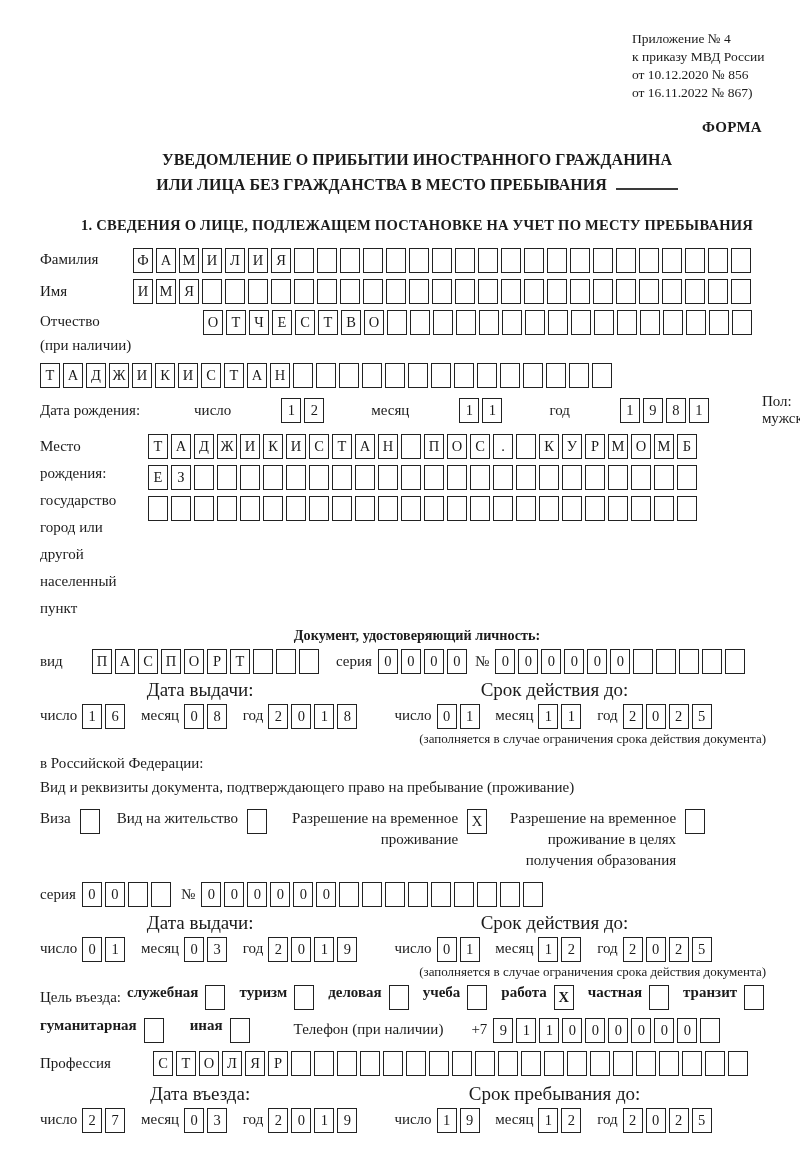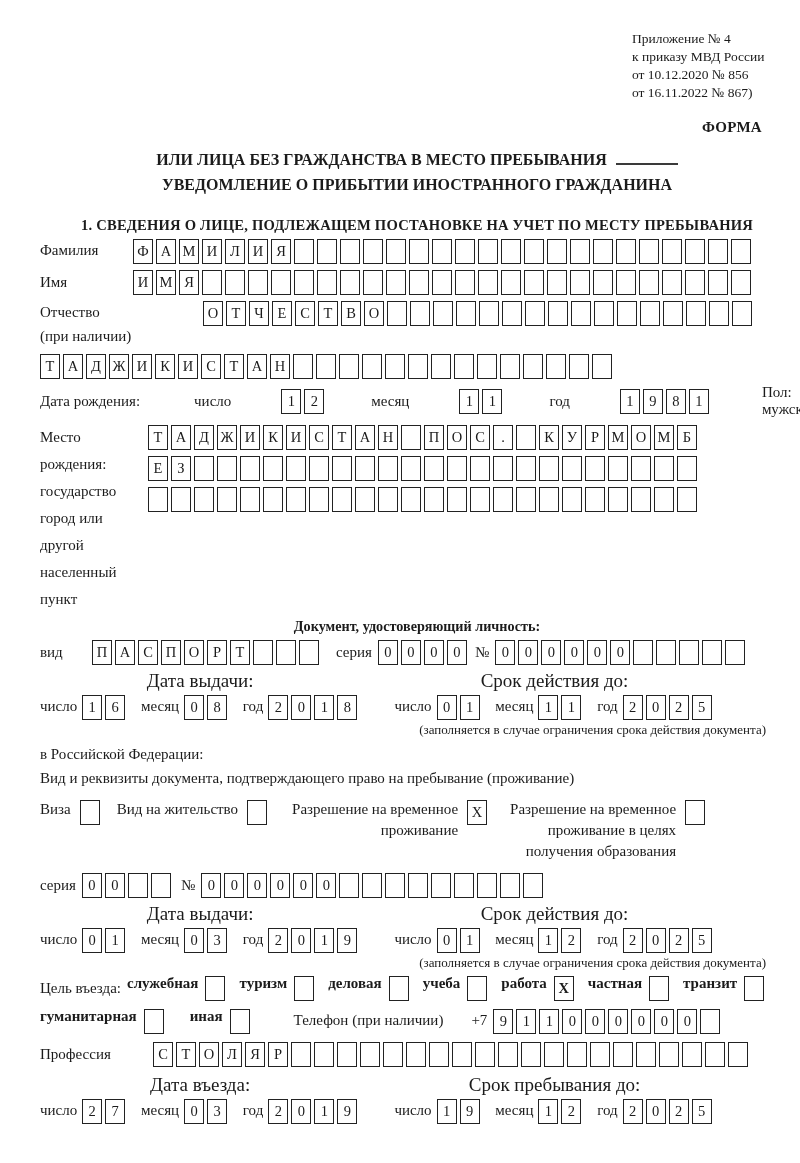--- a/index.html
+++ b/index.html
@@ -25,21 +25,21 @@
   
   .apx{margin-left:592px;font-size:13.5px;line-height:1.34;}
   .apx .sub{margin-top:5px;}
   .forma{text-align:right;padding-right:32px;font-weight:bold;
          font-size:15px;margin-top:17px;letter-spacing:.3px;}
   .title{text-align:center;font-weight:bold;font-size:16px;
          line-height:1.55;margin-top:12px;}
   .blank-line{display:inline-block;width:62px;height:15px;
               border-bottom:2.2px solid #3a3a3a;margin-left:9px;}
   .sect{text-align:center;font-weight:bold;font-size:14.6px;
-        margin-top:19px;margin-bottom:4px;letter-spacing:.2px;}
+        margin-top:19px;margin-bottom:13px;letter-spacing:.2px;}
   .dochead{text-align:center;font-weight:bold;font-size:14.2px;margin:2px 0 4px 0;}
 
   
   .datepair{display:flex;align-items:flex-start;margin-bottom:2px;}
   .dhalf-l{flex:0 0 47%;} .dhalf-r{flex:1 1 auto;}
   .dgroup{display:inline-block;}
   .dhead{text-align:center;font-size:19px;margin-bottom:2px;}
   .dline{white-space:nowrap;}
   .dline .t{margin-right:5px;} .dline .t2{margin-left:9px;margin-right:5px;}
   .fnote{font-size:13px;text-align:right;padding-right:28px;margin:1px 0 4px 0;}
@@ -62,22 +62,22 @@
   <div class="apx">
     <div>Приложение № 4</div>
     <div>к приказу МВД России</div>
     <div>от 10.12.2020 № 856</div>
     <div>от 16.11.2022 № 867)</div>
   </div>
 
   <div class="forma">ФОРМА</div>
 
   <div class="title">
+    <div>УВЕДОМЛЕНИЕ О ПРИБЫТИИ ИНОСТРАННОГО ГРАЖДАНИНА</div>
     <div><span>ИЛИ ЛИЦА БЕЗ ГРАЖДАНСТВА В МЕСТО ПРЕБЫВАНИЯ</span><span class="blank-line"></span></div>
-    <div>УВЕДОМЛЕНИЕ О ПРИБЫТИИ ИНОСТРАННОГО ГРАЖДАНИНА</div>
   </div>
 
   <div class="sect">1. СВЕДЕНИЯ О ЛИЦЕ, ПОДЛЕЖАЩЕМ ПОСТАНОВКЕ НА УЧЕТ ПО МЕСТУ ПРЕБЫВАНИЯ</div>
 
   <div class="row">
     <span class="lbl w93">Фамилия</span>
     <span class="boxes"><span class="cell">Ф</span><span class="cell">А</span><span class="cell">М</span><span class="cell">И</span><span class="cell">Л</span><span class="cell">И</span><span class="cell">Я</span><span class="cell"></span><span class="cell"></span><span class="cell"></span><span class="cell"></span><span class="cell"></span><span class="cell"></span><span class="cell"></span><span class="cell"></span><span class="cell"></span><span class="cell"></span><span class="cell"></span><span class="cell"></span><span class="cell"></span><span class="cell"></span><span class="cell"></span><span class="cell"></span><span class="cell"></span><span class="cell"></span><span class="cell"></span><span class="cell"></span></span>
   </div>
 
   <div class="row">

